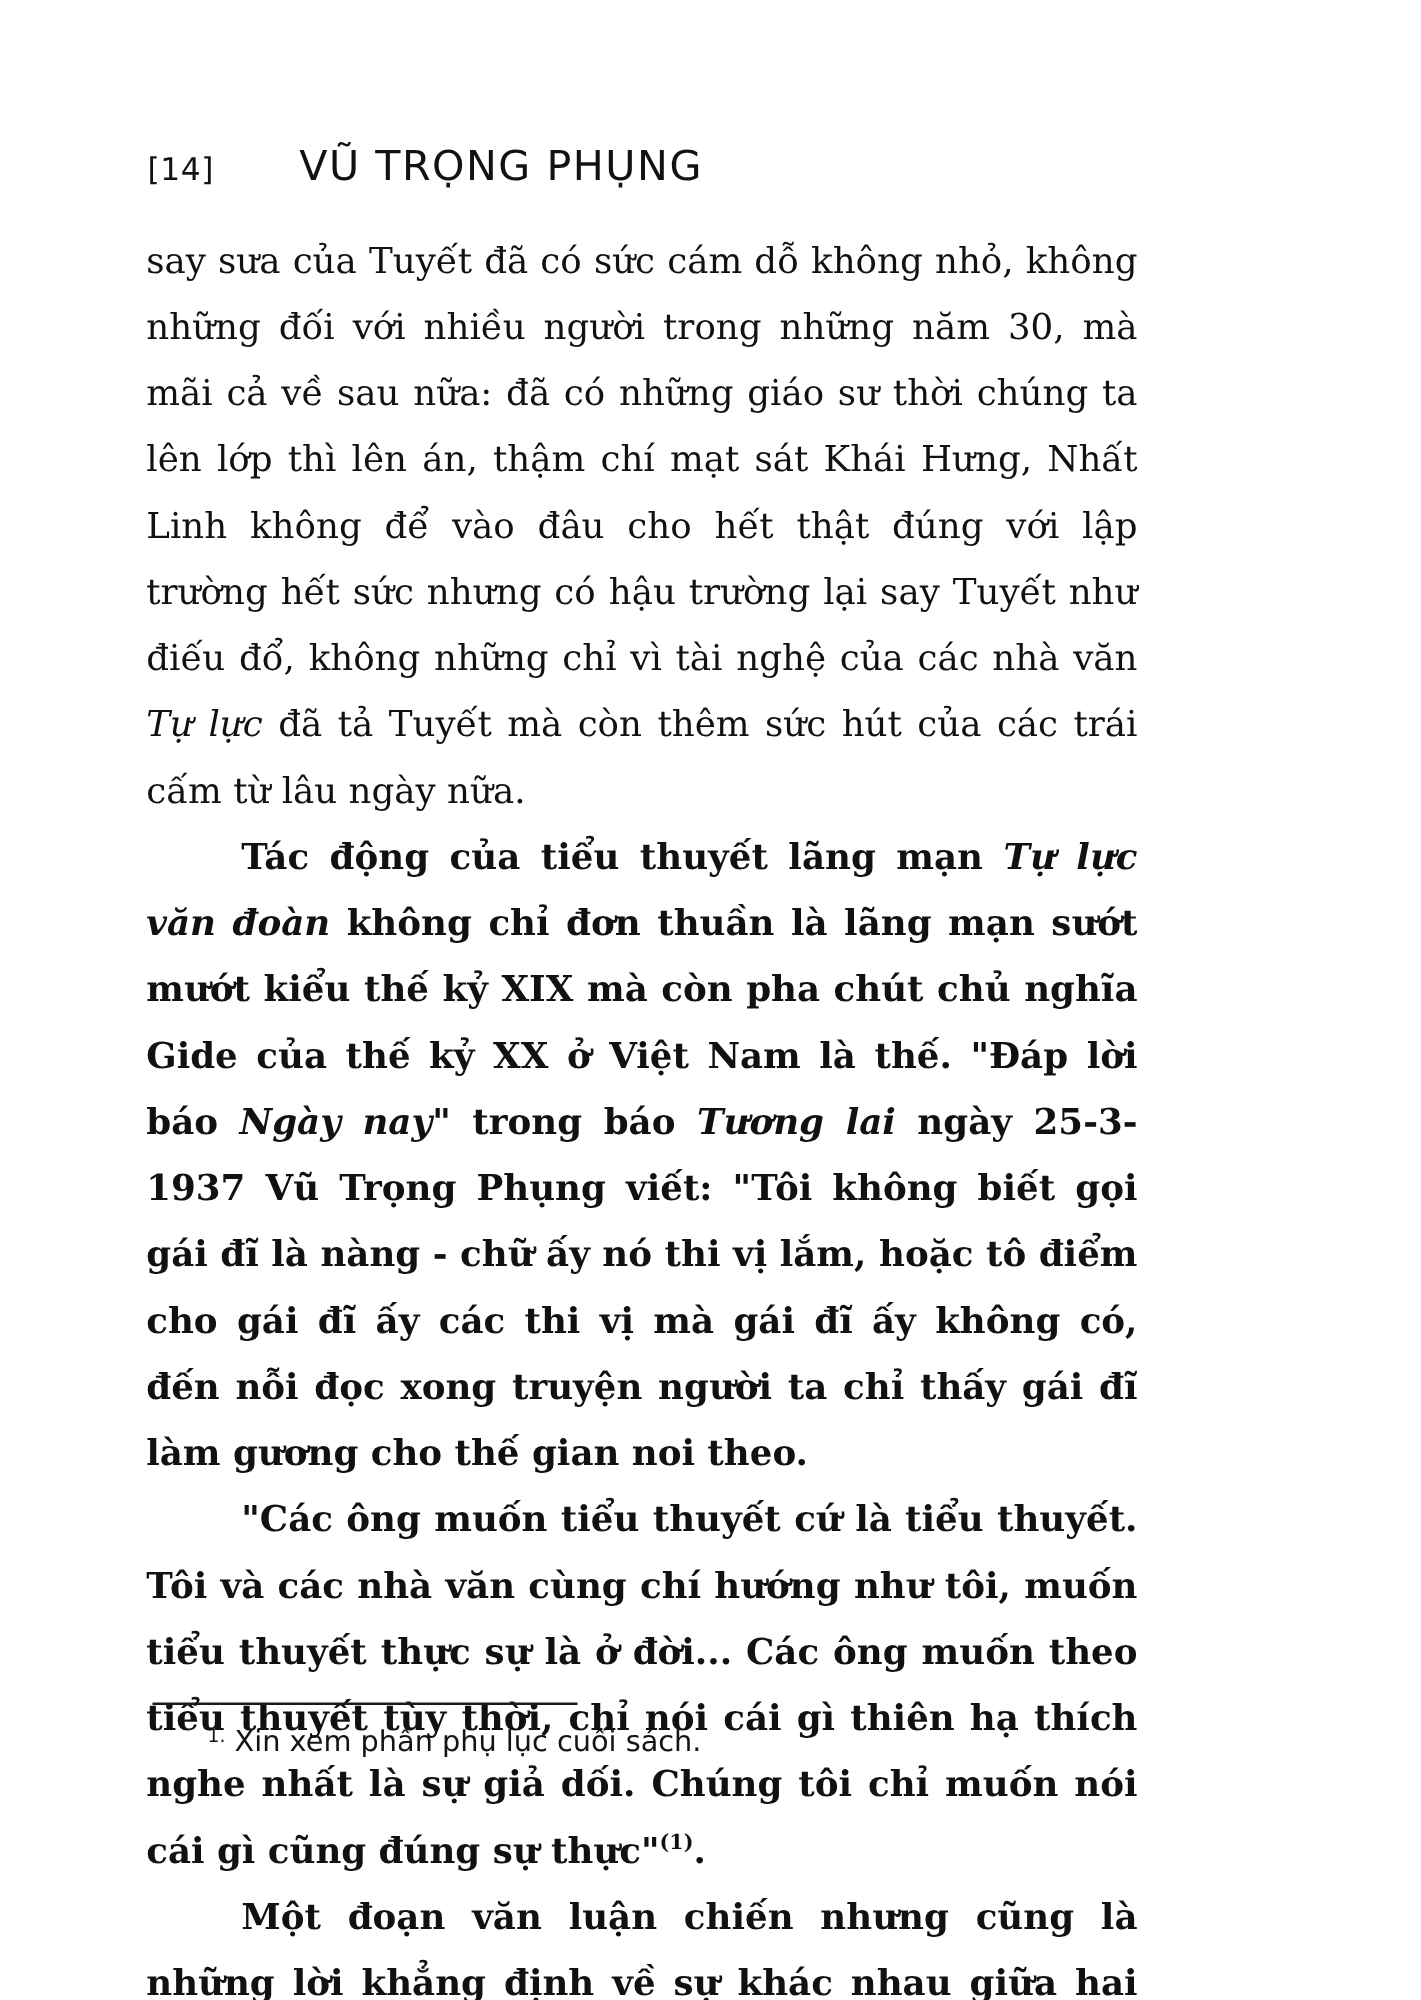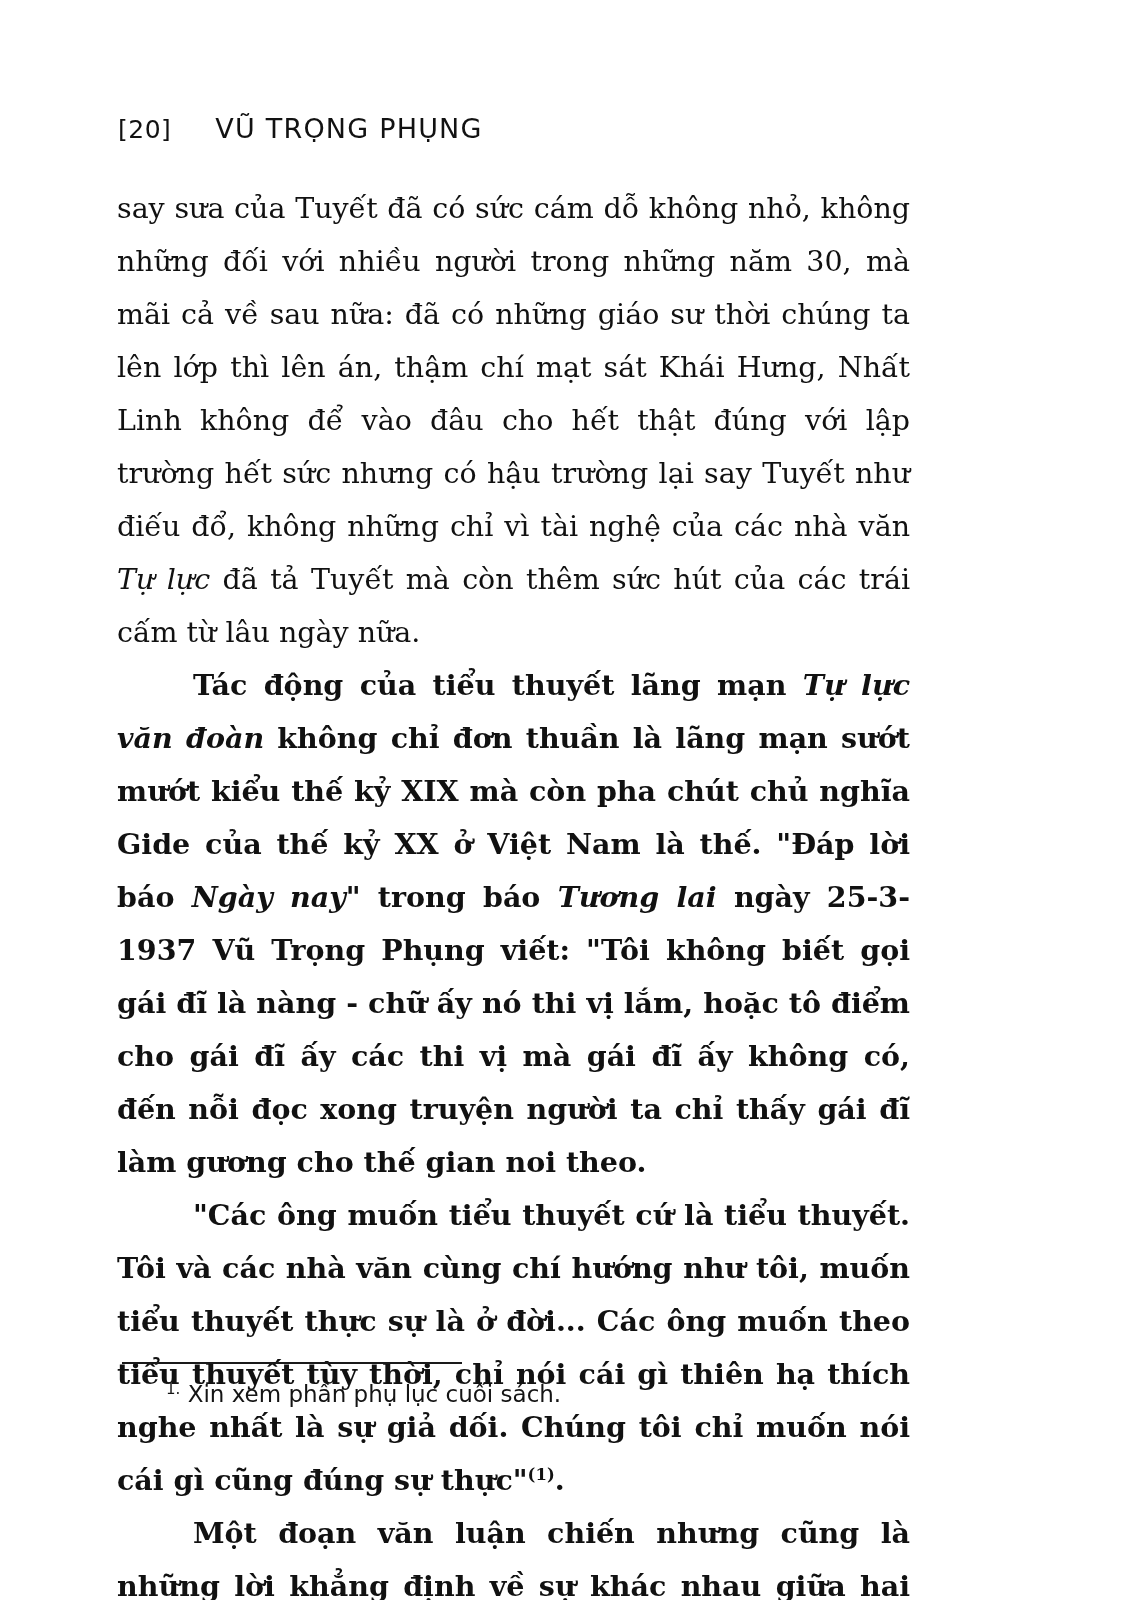--- a/index.html
+++ b/index.html
@@ -30,23 +30,23 @@
     align-items: baseline;
     font-family: "DejaVu Sans", sans-serif;
   }
   .page-number {
     font-size: 25px;
     letter-spacing: 0.5px;
     color: #121212;
     font-weight: 400;
   }
   .running-title {
-    font-size: 27px;
+    font-size: 33px;
     letter-spacing: 1.2px;
-    margin-left: 44px;
+    margin-left: 68px;
     color: #121212;
     font-weight: 400;
   }
   .body-text {
     position: absolute;
     left: 117px;
     top: 182px;
     width: 793px;
     font-size: 28.5px;
     line-height: 53px;
@@ -96,21 +96,21 @@
     vertical-align: super;
     line-height: 0;
   }
 </style>
 </head>
 <body>
 
 <div class="page">
 
   <div class="header">
-    <span class="page-number">[20]</span>
+    <span class="page-number">[14]</span>
     <span class="running-title">VŨ TRỌNG PHỤNG</span>
   </div>
 
   <div class="body-text">
     <p>say sưa của Tuyết đã có sức cám dỗ không nhỏ, không những đối với nhiều người trong những năm 30, mà mãi cả về sau nữa: đã có những giáo sư thời chúng ta lên lớp thì lên án, thậm chí mạt sát Khái Hưng, Nhất Linh không để vào đâu cho hết thật đúng với lập trường hết sức nhưng có hậu trường lại say Tuyết như điếu đổ, không những chỉ vì tài nghệ của các nhà văn <i>Tự lực</i> đã tả Tuyết mà còn thêm sức hút của các trái cấm từ lâu ngày nữa.</p>
     <p class="indent">Tác động của tiểu thuyết lãng mạn <i>Tự lực văn đoàn</i> không chỉ đơn thuần là lãng mạn sướt mướt kiểu thế kỷ XIX mà còn pha chút chủ nghĩa Gide của thế kỷ XX ở Việt Nam là thế. "Đáp lời báo <i>Ngày nay</i>" trong báo <i>Tương lai</i> ngày 25-3-1937 Vũ Trọng Phụng viết: "Tôi không biết gọi gái đĩ là nàng - chữ ấy nó thi vị lắm, hoặc tô điểm cho gái đĩ ấy các thi vị mà gái đĩ ấy không có, đến nỗi đọc xong truyện người ta chỉ thấy gái đĩ làm gương cho thế gian noi theo.</p>
     <p class="indent">"Các ông muốn tiểu thuyết cứ là tiểu thuyết. Tôi và các nhà văn cùng chí hướng như tôi, muốn tiểu thuyết thực sự là ở đời... Các ông muốn theo tiểu thuyết tùy thời, chỉ nói cái gì thiên hạ thích nghe nhất là sự giả dối. Chúng tôi chỉ muốn nói cái gì cũng đúng sự thực"<sup class="fnref">(1)</sup>.</p>
     <p class="indent">Một đoạn văn luận chiến nhưng cũng là những lời khẳng định về sự khác nhau giữa hai quan điểm về tiểu thuyết mà <i>Đời mưa gió</i> và <i>Làm đĩ</i> là hai bức tranh minh họa một bên là tiểu thuyết lãng mạn quá sức "tiểu thuyết" đi</p>
   </div>
 

